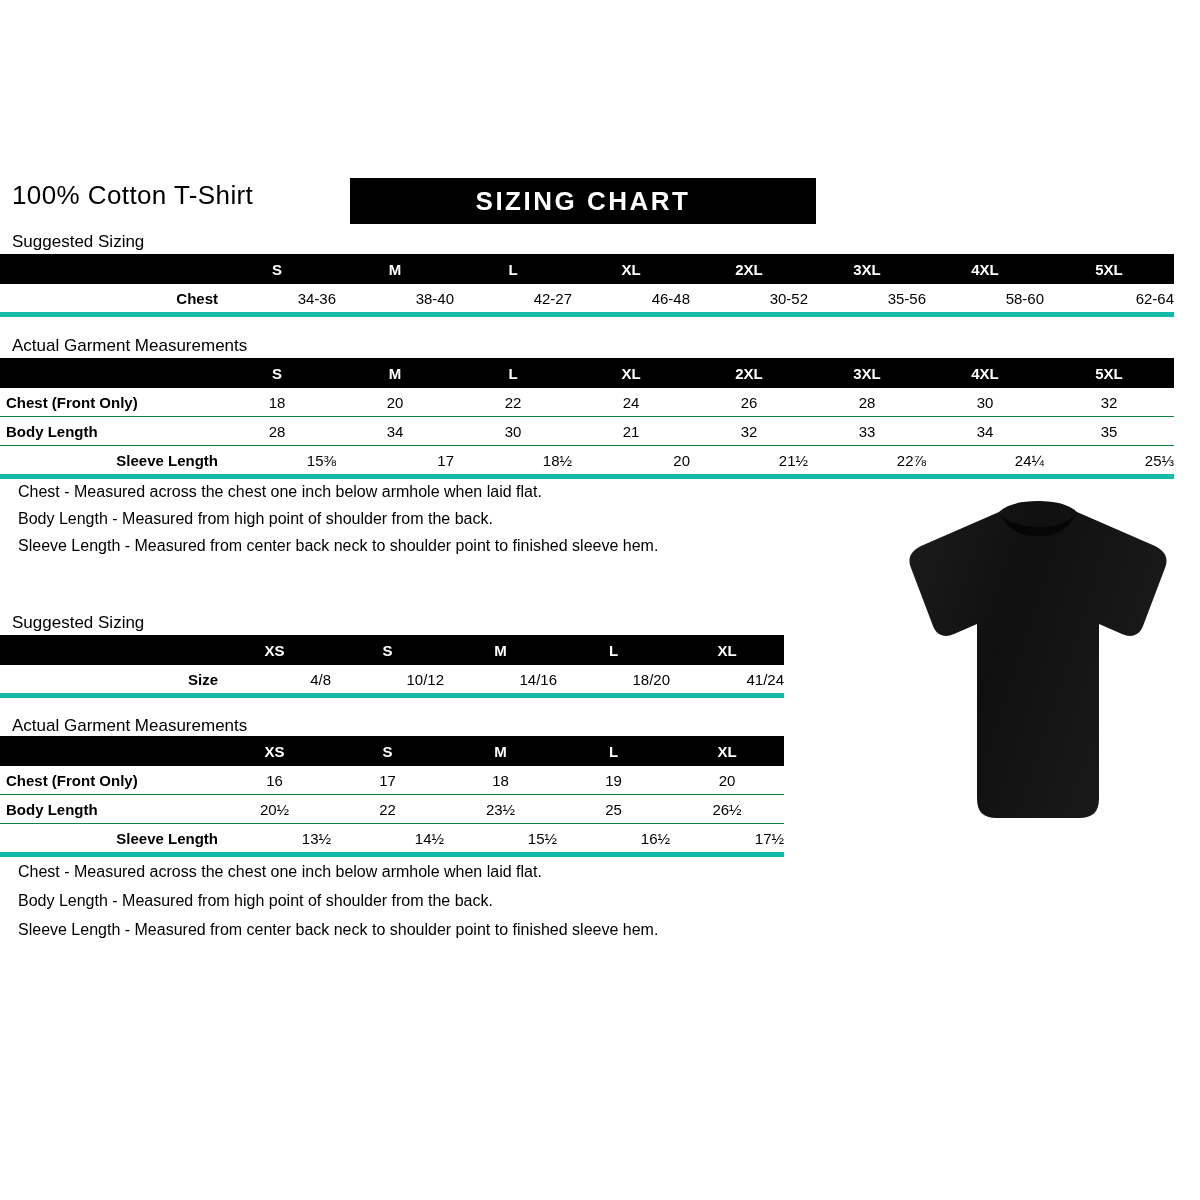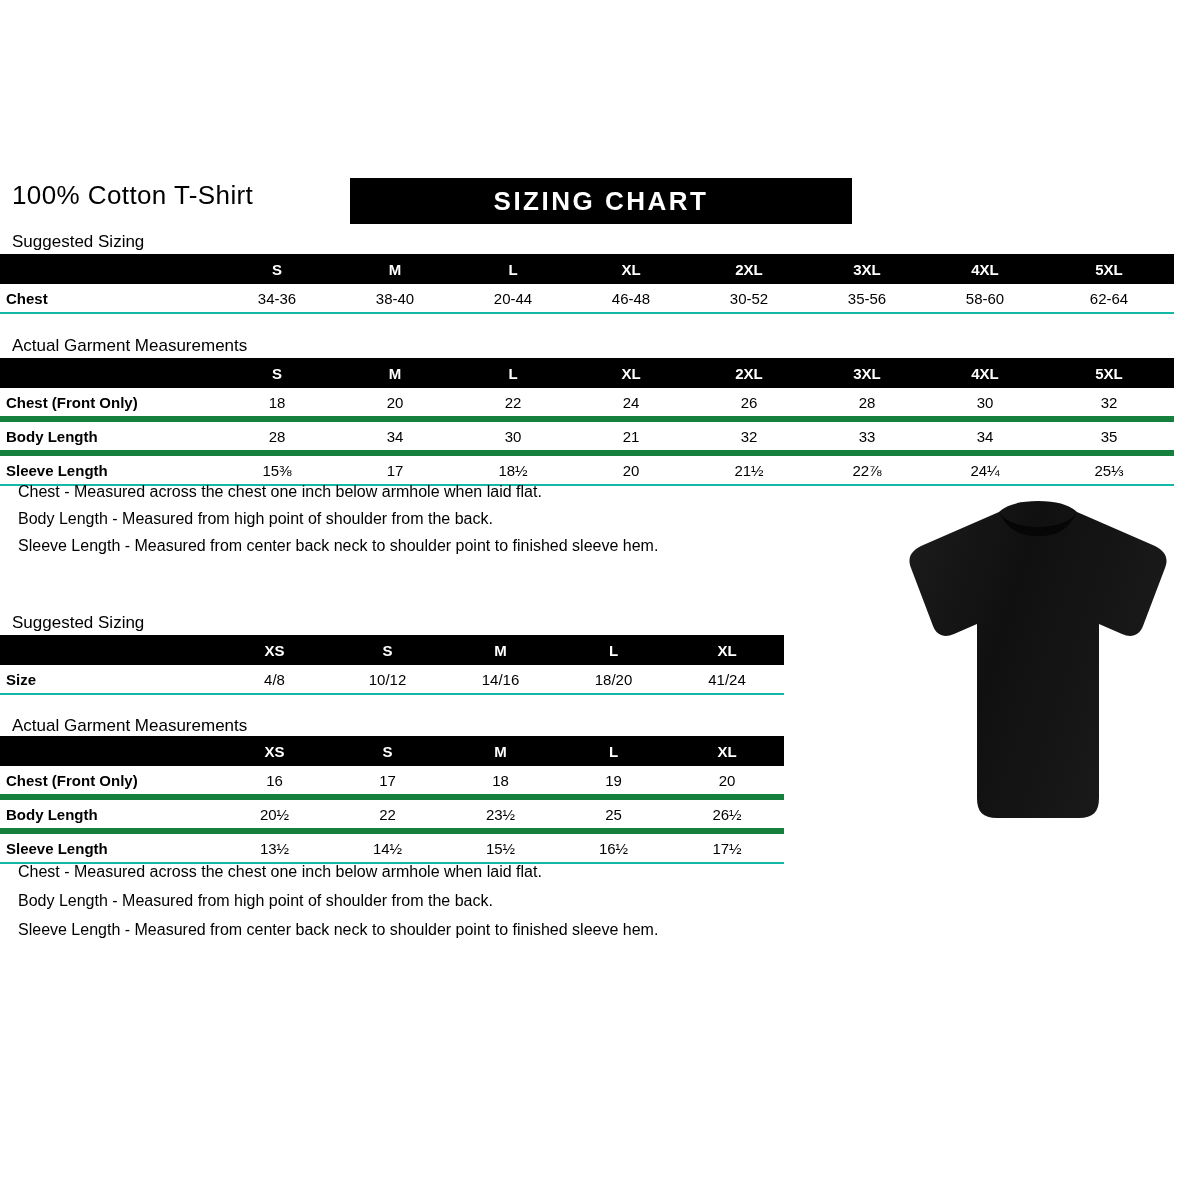--- a/index.html
+++ b/index.html
@@ -36,21 +36,21 @@
     left: 0;
     top: 0;
     font-size: 26px;
     letter-spacing: 0.4px;
     white-space: nowrap;
   }
   .sizing-banner {
     position: absolute;
     left: 338px;
     top: -2px;
-    width: 502px;
+    width: 466px;
     height: 46px;
     background: #000000;
   }
   .sizing-banner span {
     position: absolute;
     left: 0;
     right: 0;
     top: 8px;
     text-align: center;
     color: #ffffff;
@@ -89,24 +89,25 @@
     font-size: 15px;
     height: 30px;
   }
   table.size-table tbody td.rowlabel,
   table.size-table thead th.rowlabel {
     text-align: left;
     padding-left: 6px;
     font-weight: bold;
   }
   table.size-table tbody td {
-    border-bottom: 6px solid #15803d;
+    border-bottom: 1px solid #15803d;
   }
   table.size-table tbody tr:last-child td {
-    border-bottom: 2px solid #14b8a6;
+    border-bottom: 5px solid #14b8a6;
+    text-align: right;
   }
   table.size-table.no-underline tbody td {
     border-bottom: none;
   }
 
   
   .note {
     position: absolute;
     font-size: 16px;
     white-space: nowrap;
@@ -168,21 +169,21 @@
           <th>3XL</th>
           <th>4XL</th>
           <th>5XL</th>
         </tr>
       </thead>
     <tbody>
         <tr>
           <td class="rowlabel">Chest</td>
           <td>34-36</td>
           <td>38-40</td>
-          <td>20-44</td>
+          <td>42-27</td>
           <td>46-48</td>
           <td>30-52</td>
           <td>35-56</td>
           <td>58-60</td>
           <td>62-64</td>
         </tr>
       </tbody>
   </table>
 
   <div class="section-label" style="left:12px; top:316px;">Actual Garment Measurements</div>

